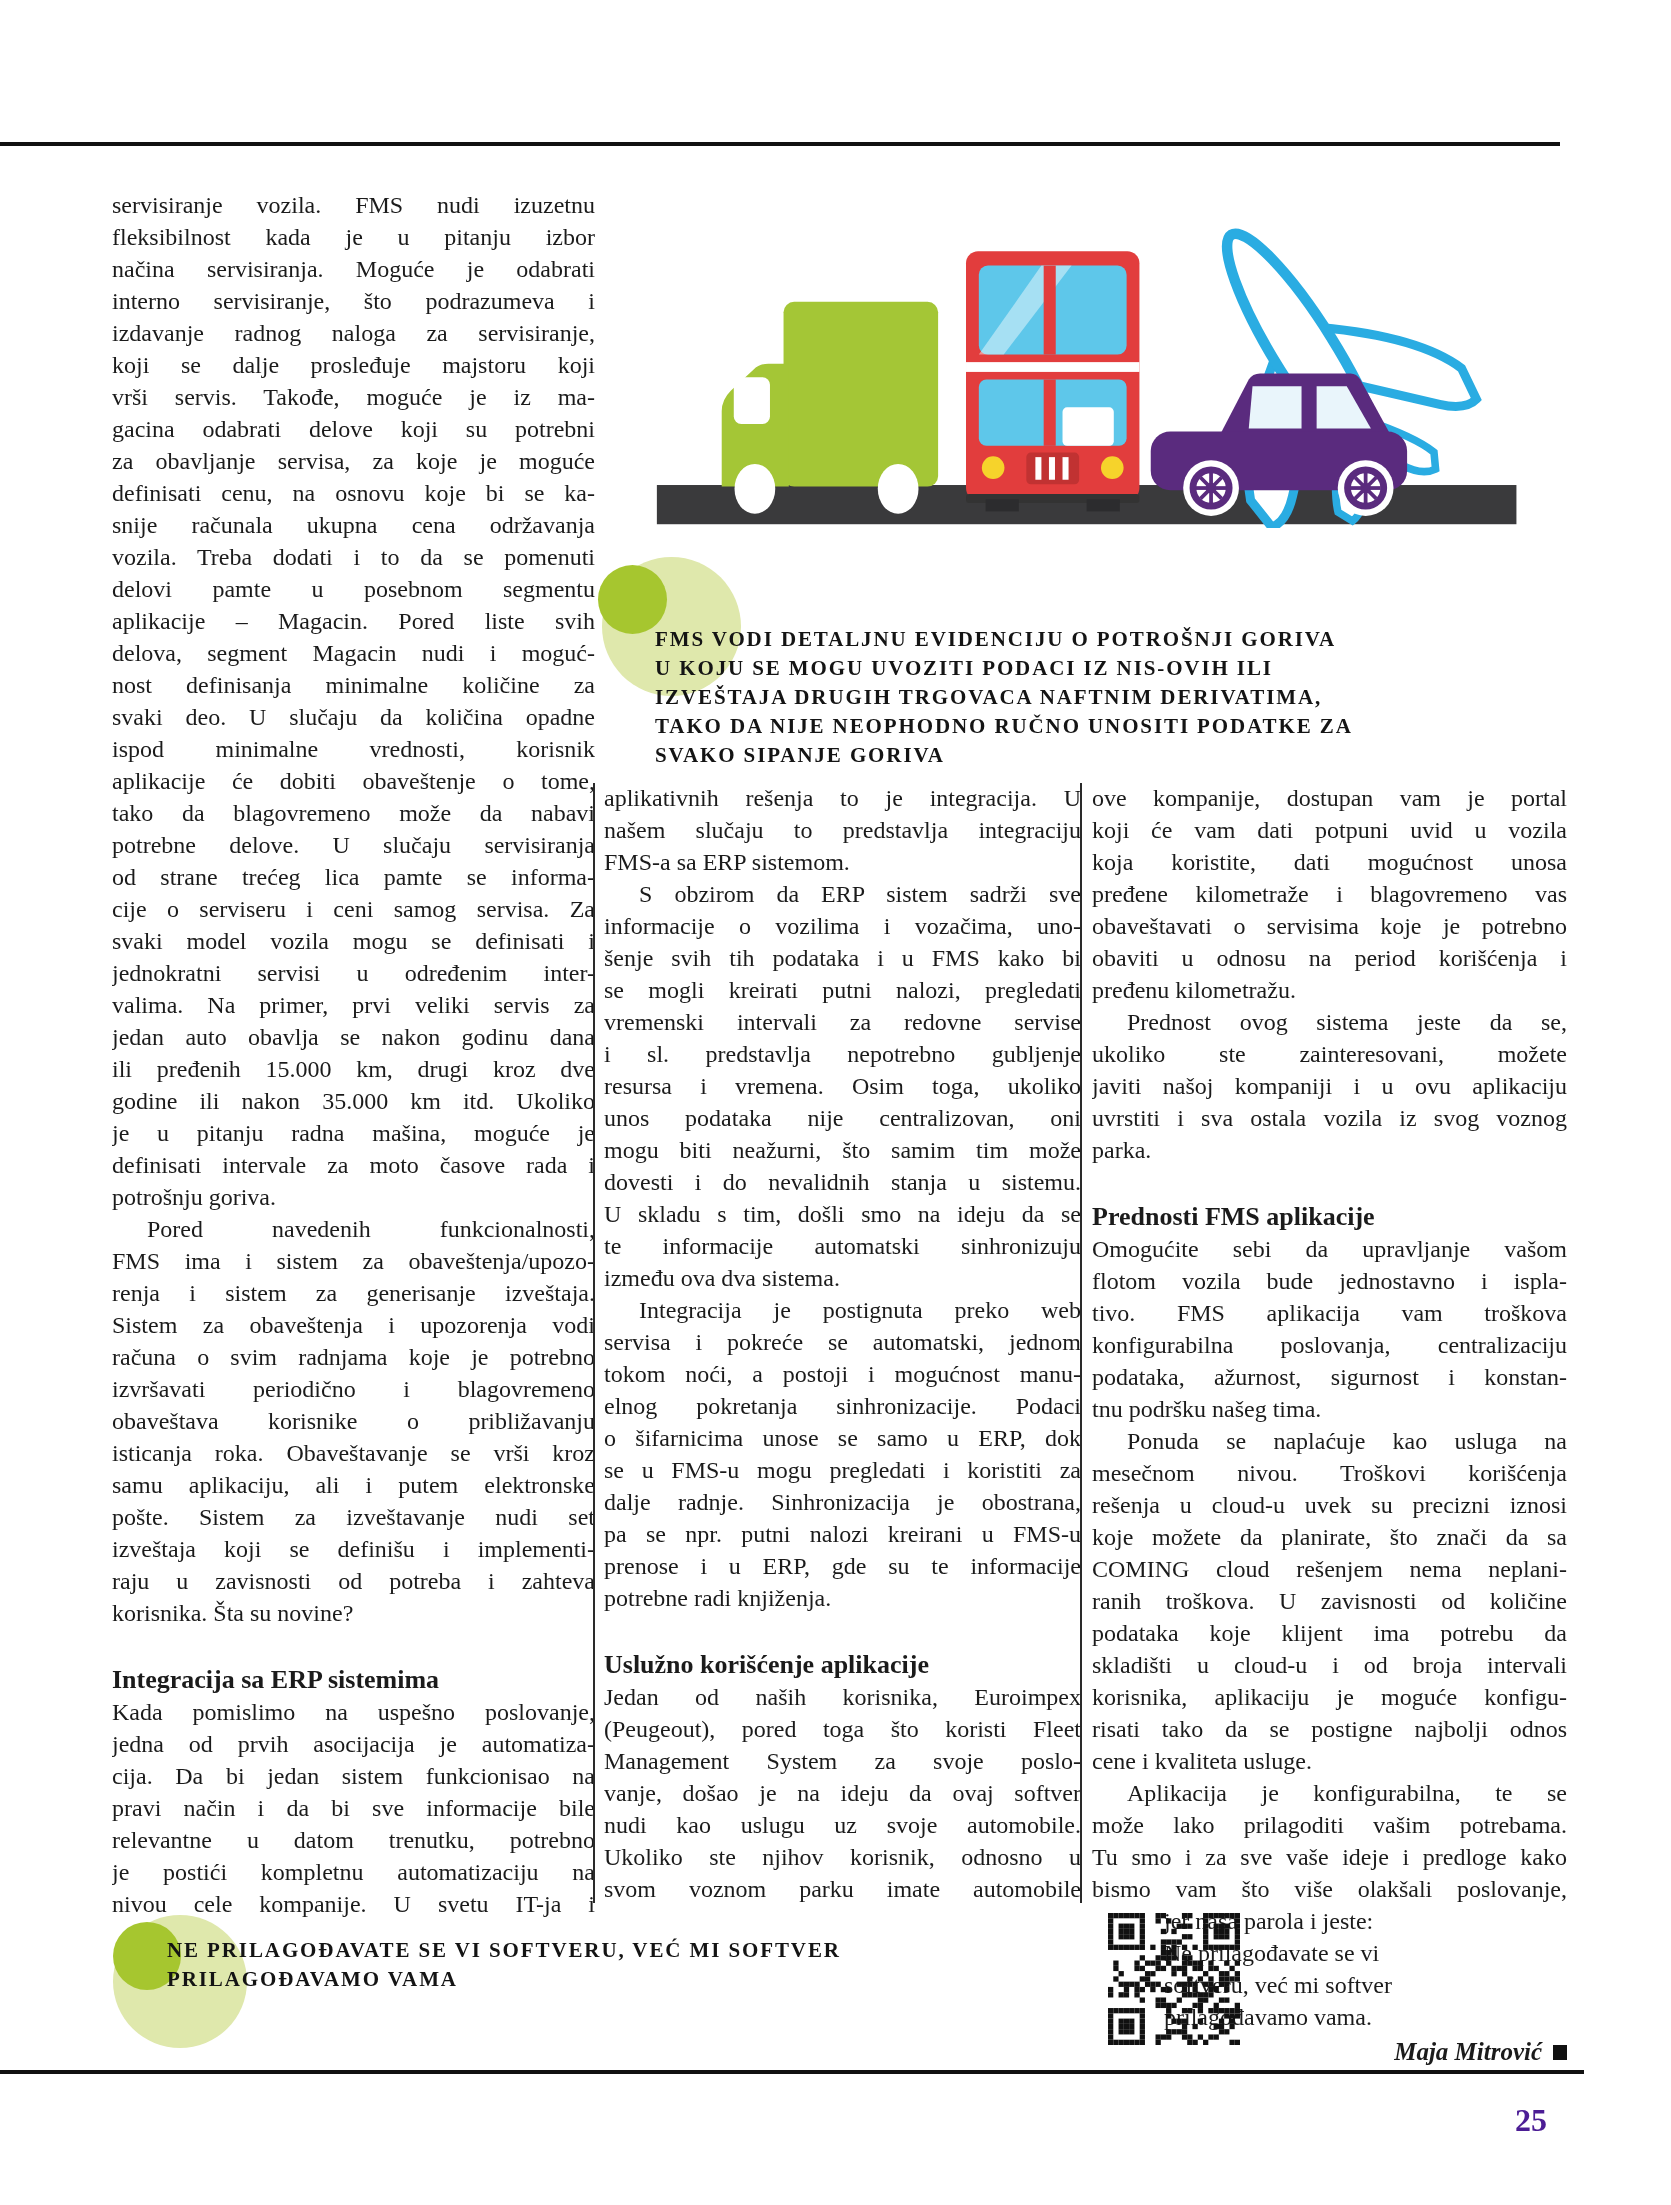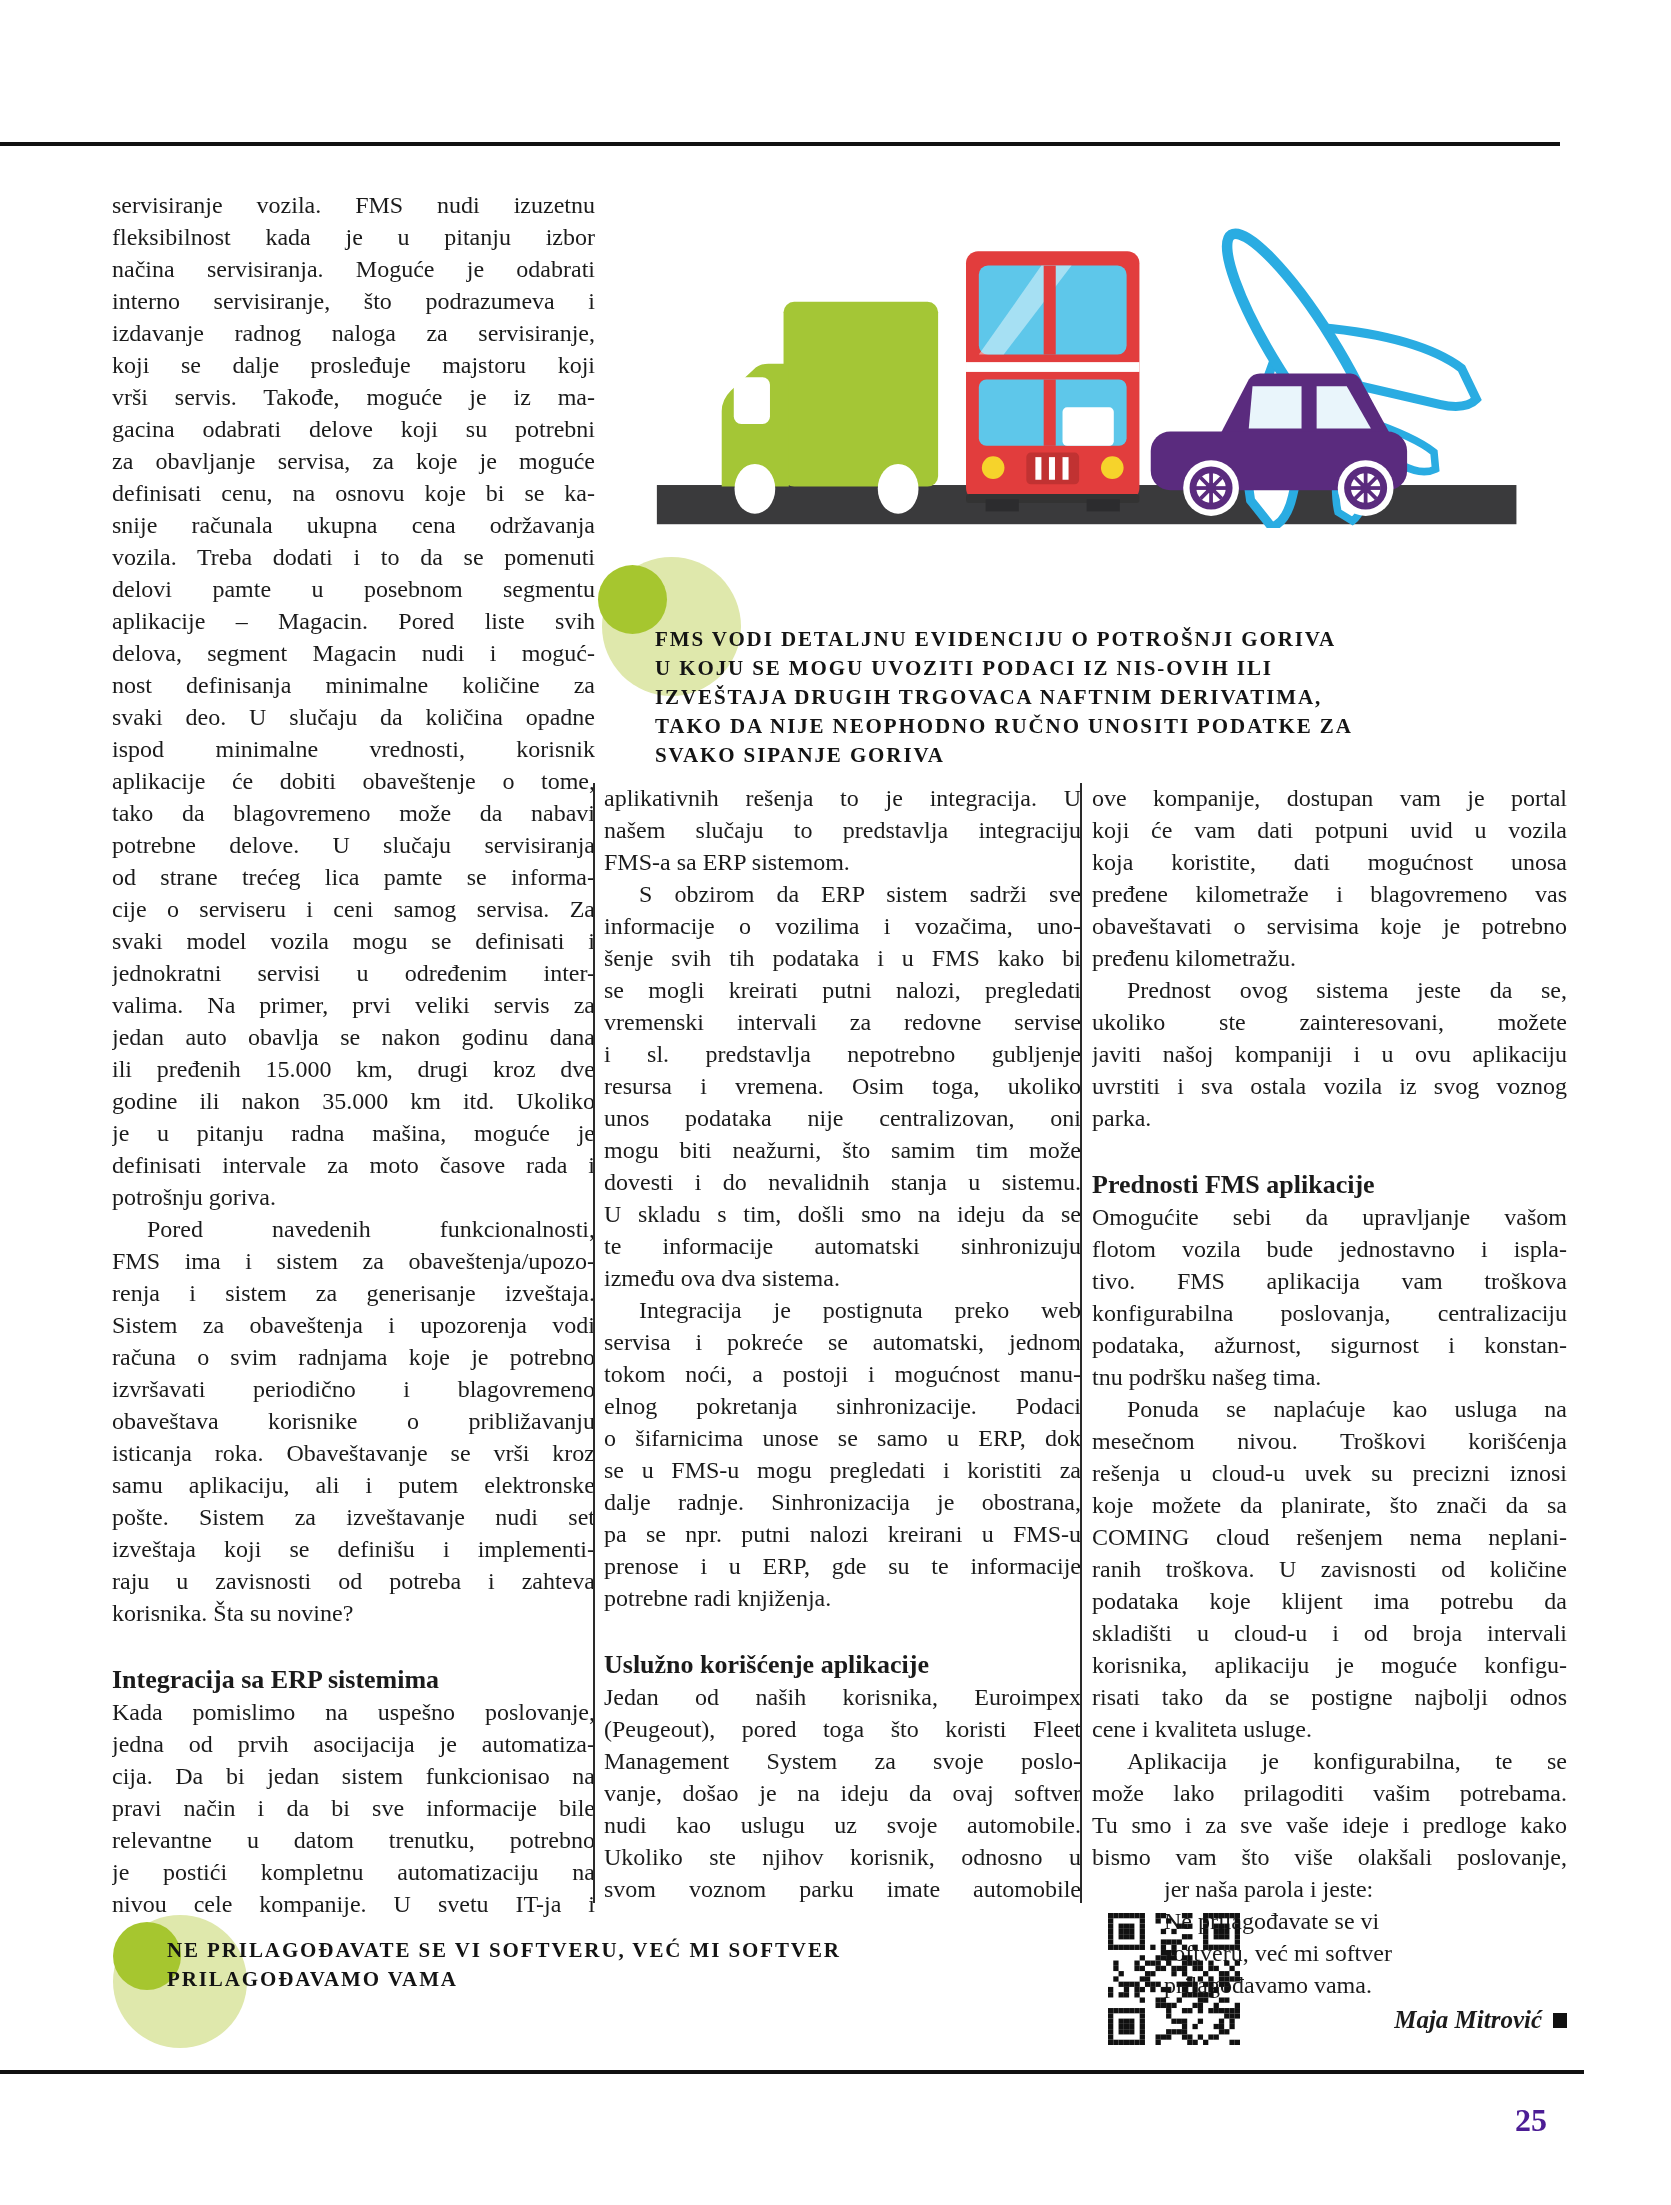--- a/index.html
+++ b/index.html
@@ -220,20 +220,21 @@
       <div class="tline">Ukoliko ste njihov korisnik, odnosno u</div>
       <div class="tline">svom voznom parku imate automobile</div>
     </div>
   <div class="vsep s2"></div>
   <div class="col col3">
       <div class="tline">ove kompanije, dostupan vam je portal</div>
       <div class="tline">koji će vam dati potpuni uvid u vozila</div>
       <div class="tline">koja koristite, dati mogućnost unosa</div>
       <div class="tline">pređene kilometraže i blagovremeno vas</div>
       <div class="tline">obaveštavati o servisima koje je potrebno</div>
+      <div class="tline">obaviti u odnosu na period korišćenja i</div>
       <div class="tline last">pređenu kilometražu.</div>
       <div class="tline indent">Prednost ovog sistema jeste da se,</div>
       <div class="tline">ukoliko ste zainteresovani, možete</div>
       <div class="tline">javiti našoj kompaniji i u ovu aplikaciju</div>
       <div class="tline">uvrstiti i sva ostala vozila iz svog voznog</div>
       <div class="tline last">parka.</div>
       <div class="col-heading">Prednosti FMS aplikacije</div>
       <div class="tline">Omogućite sebi da upravljanje vašom</div>
       <div class="tline">flotom vozila bude jednostavno i ispla-</div>
       <div class="tline">tivo. FMS aplikacija vam troškova</div>

